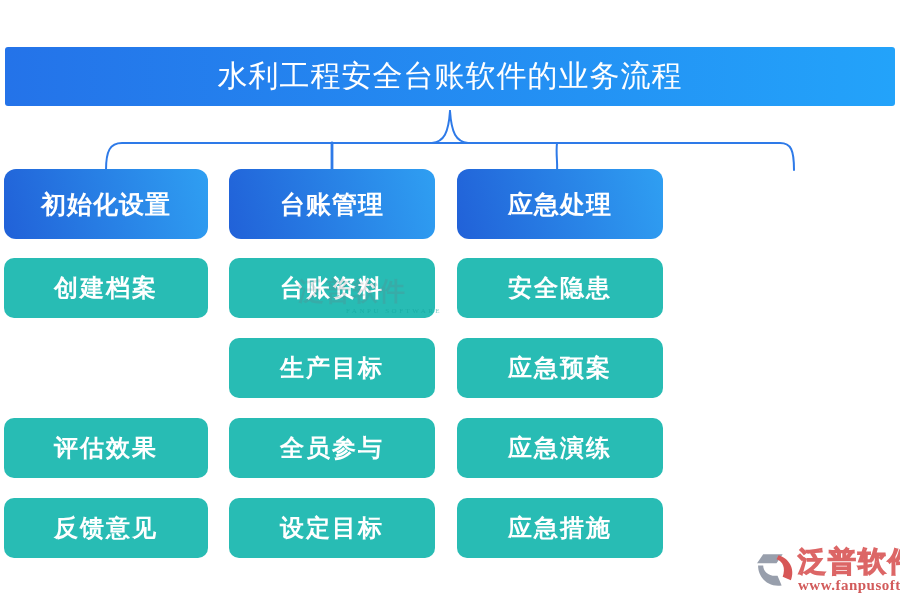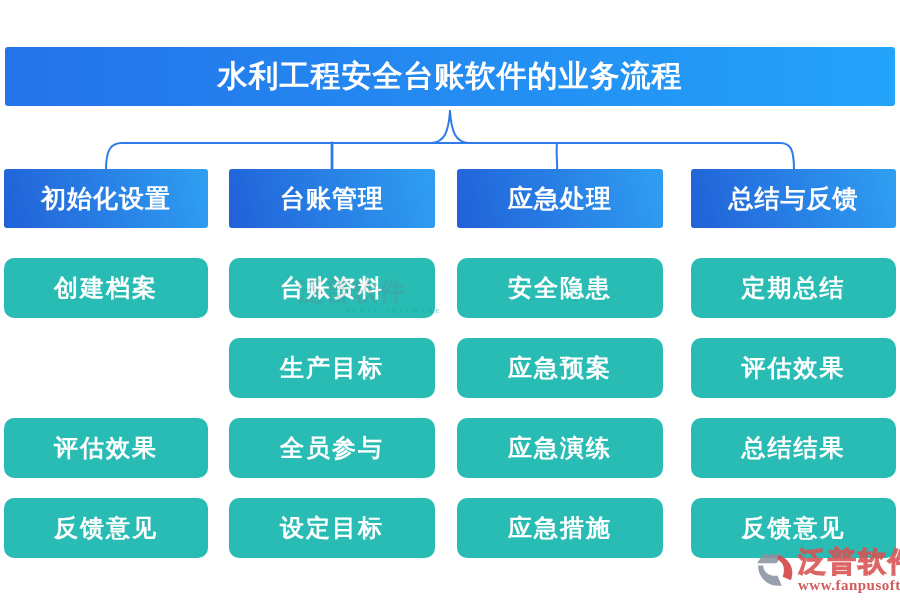--- a/index.html
+++ b/index.html
@@ -6,28 +6,28 @@
   .canvas{
     position:relative;width:900px;height:600px;background:#ffffff;overflow:hidden;
     font-family:"Liberation Serif","DejaVu Serif",serif;
   }
   .banner{
     position:absolute;left:5px;top:47px;width:890px;height:59px;
     background:linear-gradient(90deg,#2473e9 0%,#23a3fa 100%);
     border-radius:3px;display:flex;align-items:center;justify-content:center;
   }
   .banner-title{
-    color:#ffffff;font-size:30px;font-weight:bold;letter-spacing:1px;
+    color:#ffffff;font-size:30px;font-weight:normal;letter-spacing:1px;
   }
   .connectors{position:absolute;left:0;top:0;width:900px;height:600px;pointer-events:none;}
   .column{position:absolute;top:169px;height:400px;}
   .col-header{
-    position:absolute;top:0;left:0;right:0;height:59px;
+    position:absolute;top:0;left:0;right:0;height:70px;
     background:linear-gradient(75deg,#2161d8 0%,#2f9ff2 100%);
-    border-radius:3px;display:flex;align-items:center;justify-content:center;
+    border-radius:12px;display:flex;align-items:center;justify-content:center;
     color:#ffffff;font-size:25px;font-weight:bold;letter-spacing:1px;
   }
   .cell{
     position:absolute;left:0;right:0;height:60px;
     background:#28bcb4;border-radius:10px;
     display:flex;align-items:center;justify-content:center;
     color:#ffffff;font-size:24px;font-weight:bold;letter-spacing:2px;
   }
   .cell.r1{top:89px}.cell.r2{top:169px}.cell.r3{top:249px}.cell.r4{top:329px}
 
@@ -87,27 +87,20 @@
   </div>
 
   <div class="column" style="left:457px;width:206px">
     <div class="col-header">应急处理</div>
     <div class="cell r1">安全隐患</div>
     <div class="cell r2">应急预案</div>
     <div class="cell r3">应急演练</div>
     <div class="cell r4">应急措施</div>
   </div>
 
-  <div class="column" style="left:691px;width:205px">
-    <div class="col-header">总结与反馈</div>
-    <div class="cell r1">定期总结</div>
-    <div class="cell r2">评估效果</div>
-    <div class="cell r3">总结结果</div>
-    <div class="cell r4">反馈意见</div>
-  </div>
 
   <div class="wm-center">
     <div class="wm-brand">泛普软件</div>
     <div class="wm-sub">FANPU SOFTWARE</div>
   </div>
 
   <div class="logo">
     <svg class="logo-mark" viewBox="0 0 40 40">
       <path d="M8,5 L27,5 L21,14 L2,14 Z" fill="#8a92a1"></path>
       <path d="M3,16 C3,28 13,37.5 26,35.5 L22,26 C13.5,27 8,22 8,16 Z" fill="#8a92a1"></path>

